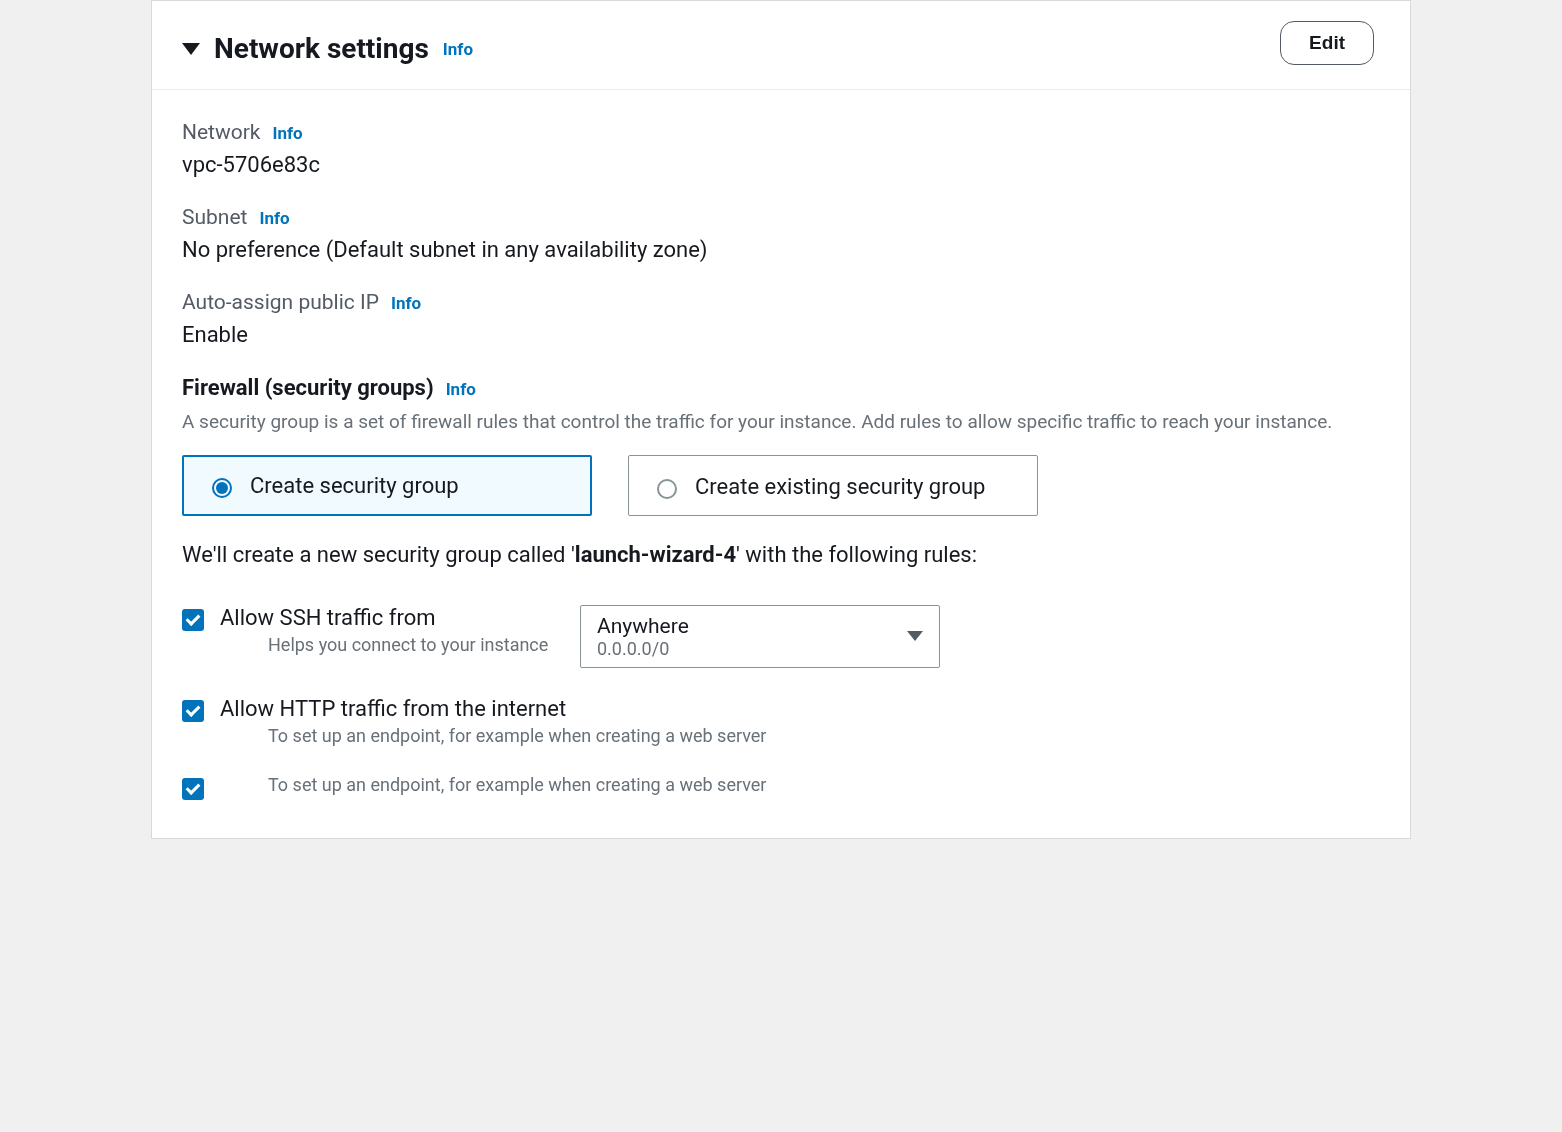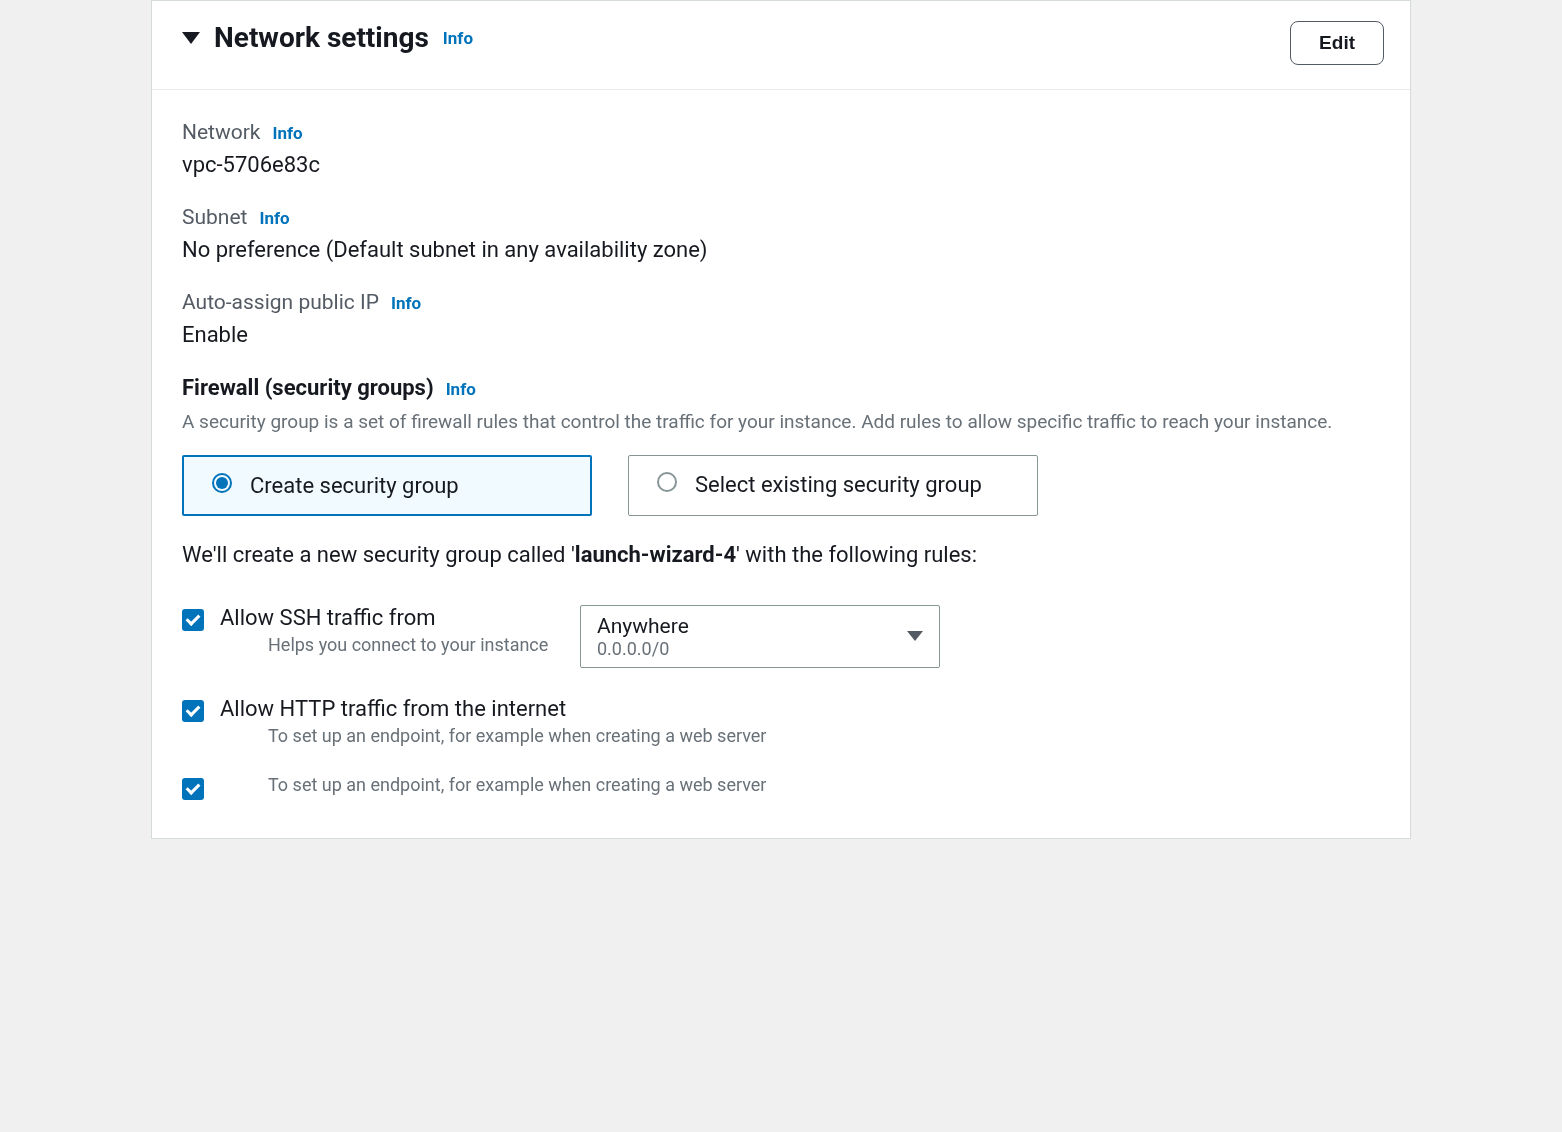--- a/index.html
+++ b/index.html
@@ -13,23 +13,23 @@
       padding: 0;
     }
     .panel {
       background: #fff;
       border: 1px solid #d5dbdb;
       max-width: 1260px;
       margin: 0 auto;
     }
     .panel-header {
       display: flex;
-      align-items: flex-start;
+      align-items: flex-end;
       justify-content: space-between;
-      padding: 20px 26px 24px 30px;
+      padding: 20px 36px 24px 30px;
       border-bottom: 1px solid #e9ebed;
     }
     .header-left {
       display: flex;
       align-items: center;
       gap: 14px;
     }
     .caret {
       width: 0;
       height: 0;
@@ -50,21 +50,21 @@
       cursor: pointer;
     }
     .edit-btn {
       background: #fff;
       border: 1.5px solid #545b64;
       color: #16191f;
       font-size: 19px;
       font-weight: 700;
       padding: 10px 28px;
       cursor: pointer;
-      border-radius: 8px;
+      border-radius: 14px;
     }
     .panel-body {
       padding: 30px 30px 10px 30px;
     }
     .field {
       margin-bottom: 28px;
     }
     .field-label-row {
       display: flex;
       align-items: baseline;
@@ -91,21 +91,21 @@
       line-height: 1.5;
     }
     .radio-row {
       display: flex;
       gap: 36px;
       margin-top: 18px;
       margin-bottom: 26px;
     }
     .radio-btn {
       display: flex;
-      align-items: flex-start;
+      align-items: flex-end;
       gap: 18px;
       padding: 16px 28px;
       border: 1.5px solid #879596;
       background: #fff;
       font-size: 22px;
       color: #16191f;
       cursor: pointer;
       min-width: 410px;
       border-radius: 2px;
     }
@@ -264,21 +264,21 @@
       </div>
       <div class="firewall-desc">A security group is a set of firewall rules that control the traffic for your instance. Add rules to allow specific traffic to reach your instance.</div>
 
       <div class="radio-row">
         <div class="radio-btn selected">
           <div class="radio-circle"></div>
           <span>Create security group</span>
         </div>
         <div class="radio-btn">
           <div class="radio-circle"></div>
-          <span>Select existing security group</span>
+          <span>Create existing security group</span>
         </div>
       </div>
 
       <div class="sg-msg">
         <span>We'll create a new security group called '</span><strong>launch-wizard-4</strong><span>' with the following rules:</span>
       </div>
 
       <div class="rule-row">
         <div class="checkbox"></div>
         <div class="rule-text">

